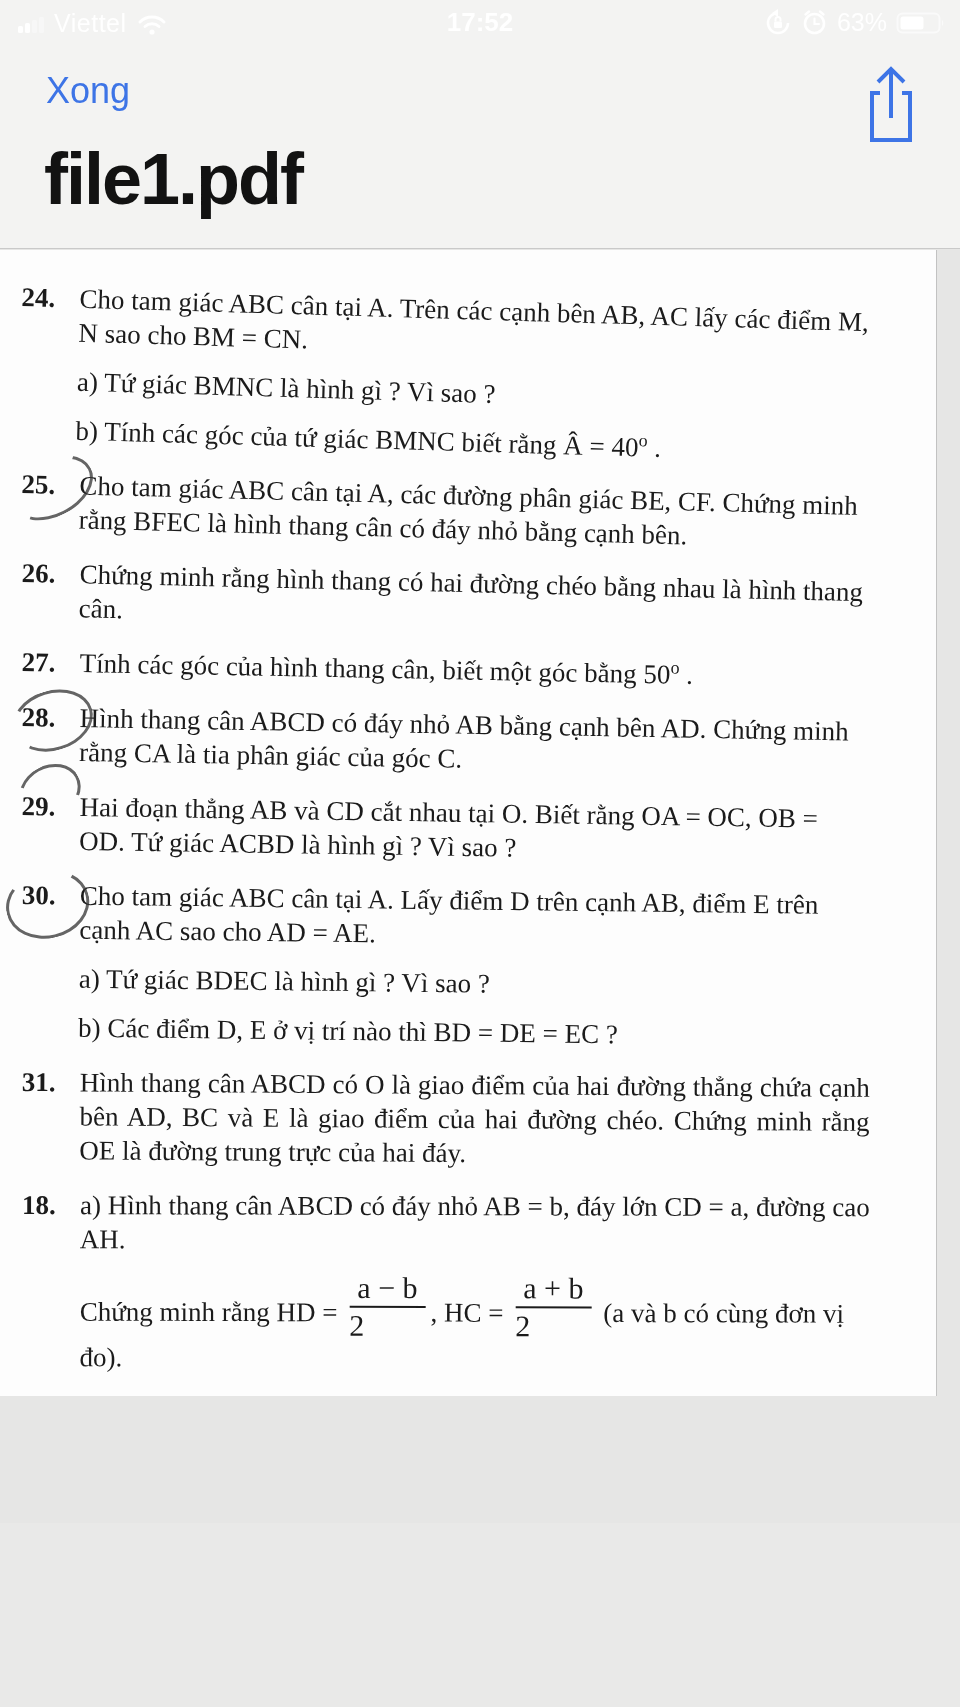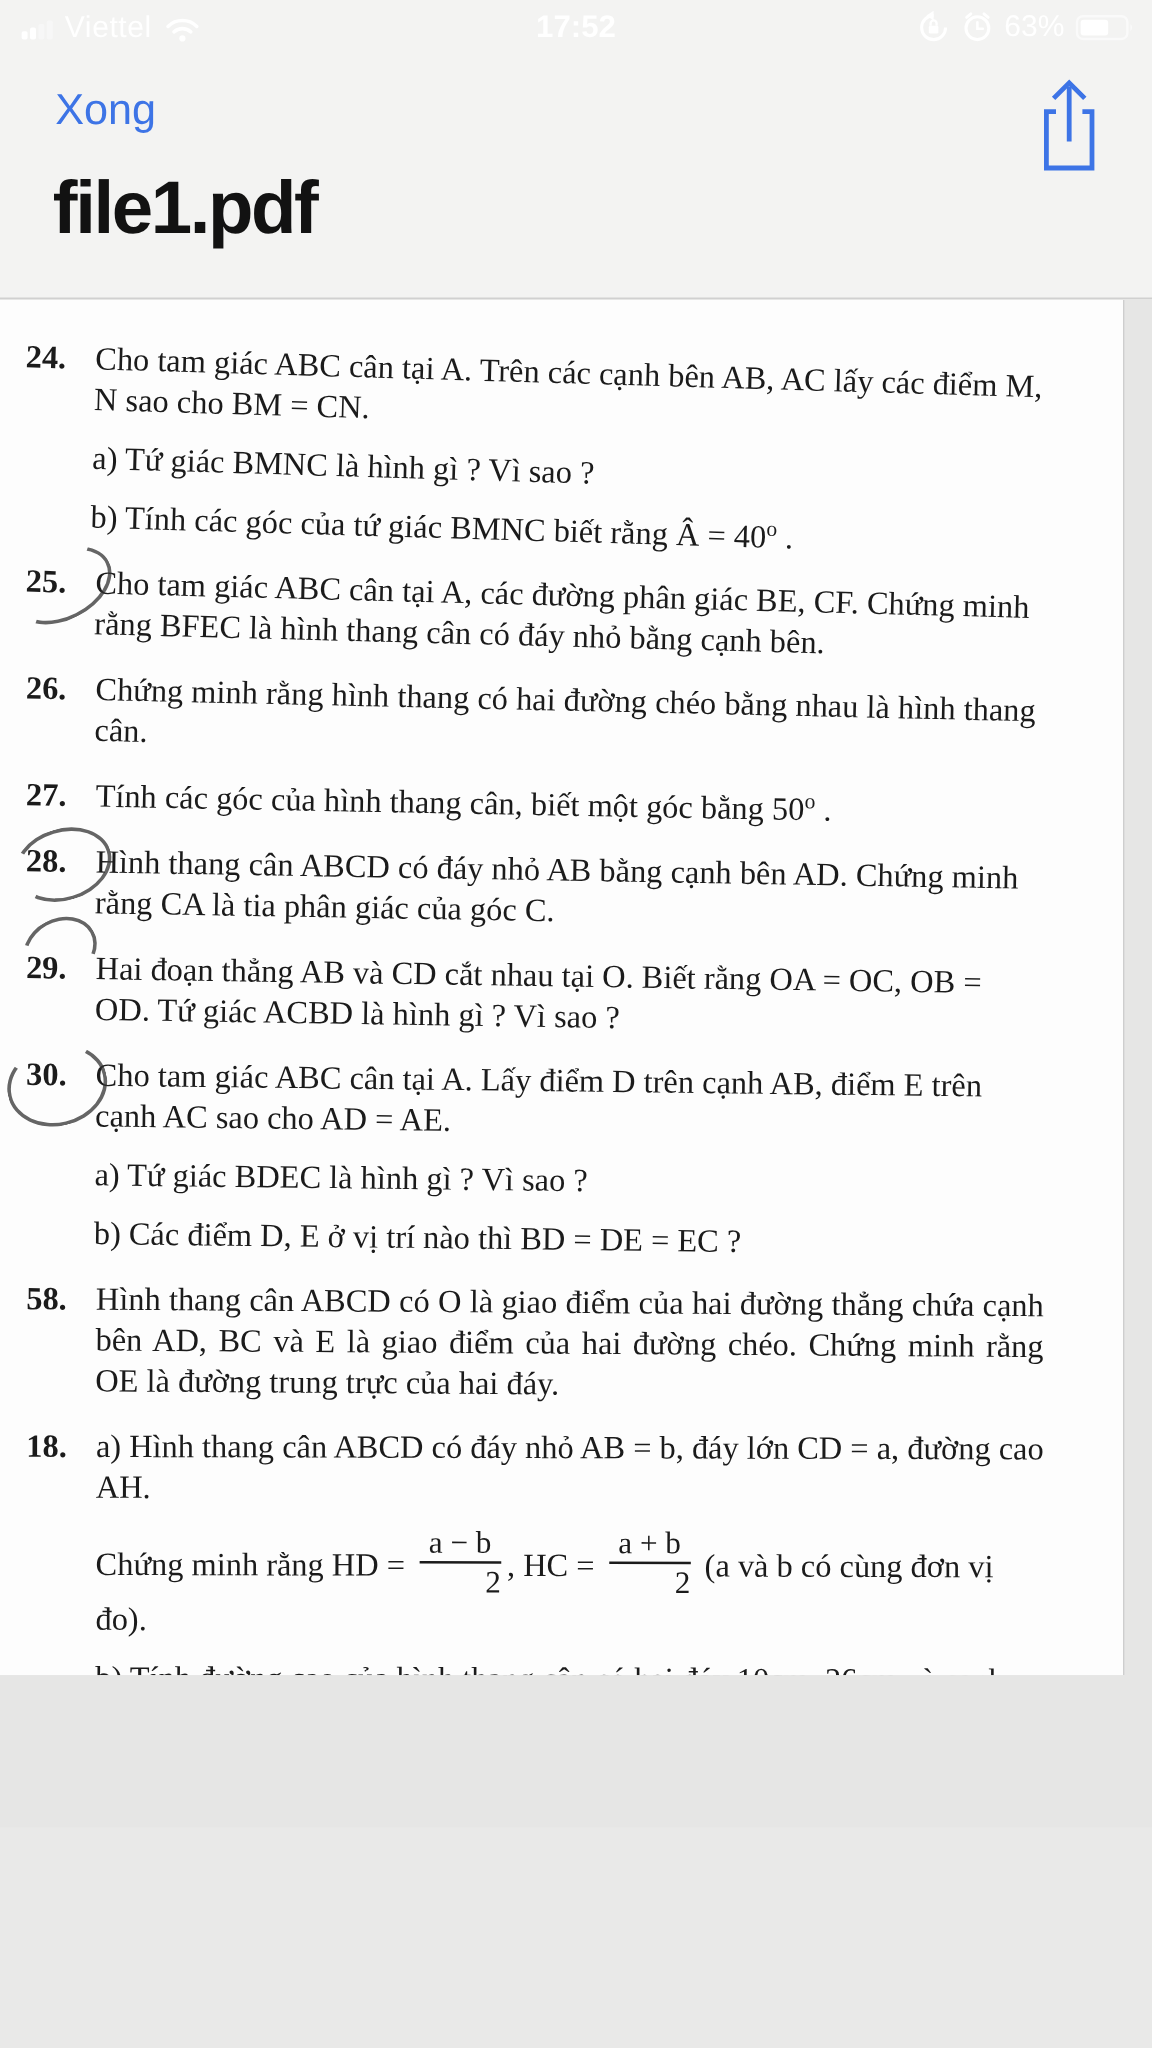--- a/index.html
+++ b/index.html
@@ -26,21 +26,21 @@
   .nav-row{position:absolute;top:60px;left:0;width:100%;height:90px;}
   .done{
     position:absolute;left:46px;top:10px;background:none;border:none;padding:0;
     font-family:"Liberation Sans",sans-serif;font-size:36px;color:#3d74e6;cursor:pointer;
   }
   .share{
     position:absolute;right:30px;top:0;width:78px;height:90px;background:none;border:none;padding:0;cursor:pointer;
   }
   .title{
     position:absolute;left:44px;top:138px;margin:0;
-    font-size:62px;font-weight:bold;letter-spacing:-2px;color:#121212;text-align:center;
+    font-size:72px;font-weight:bold;letter-spacing:-2px;color:#121212;text-align:center;
   }
   
   .page{
     position:absolute;top:250px;left:0;width:937px;height:1146px;
     background:#fdfdfd;border-right:1px solid #c2c2c2;box-sizing:border-box;
     padding:30px 66px 0 22px;overflow:hidden;
     font-family:"Liberation Serif",serif;color:#1b1b1b;
   }
   .problem{display:flex;margin-bottom:21px;transform-origin:left top;}
   .problem[data-num="24."]{transform:rotate(1.7deg)}
@@ -54,21 +54,21 @@
   .problem[data-num="32."]{transform:rotate(0.15deg)}
   .num{
     position:relative;flex:0 0 58px;font-weight:bold;font-size:27px;line-height:34px;
     font-family:"Liberation Serif",serif;
   }
   .body{flex:1;font-size:27px;line-height:34px;}
   .para{margin:0;}
   .para + .para{margin-top:15px;}
   .para.justify{text-align:justify;}
   sup{font-size:18px;line-height:0;}
-  .frac{display:inline-block;vertical-align:-14px;text-align:right;padding:0 5px;line-height:1.05;font-size:26px;}
+  .frac{display:inline-block;vertical-align:-14px;text-align:left;padding:0 5px;line-height:1.05;font-size:30px;}
   .frac .fn{display:block;padding:0 8px 2px;border-bottom:2px solid #1b1b1b;}
   .frac .fd{display:block;padding-top:2px;}
   
   .mark{position:absolute;border:3px solid rgba(50,50,50,.75);border-radius:50%;pointer-events:none;}
   .problem[data-num="25."] .mark{left:-14px;top:-9px;width:82px;height:52px;border-left-color:transparent;border-top-color:transparent;transform:rotate(-28deg);}
   .problem[data-num="28."] .mark{left:-10px;top:-10px;width:76px;height:54px;border-left-color:transparent;transform:rotate(-18deg);}
   .problem[data-num="29."] .mark{left:-4px;top:-24px;width:58px;height:46px;border-bottom-color:transparent;border-left-color:transparent;transform:rotate(-30deg);}
   .problem[data-num="30."] .mark{left:-16px;top:-8px;width:78px;height:62px;border-top-color:transparent;transform:rotate(-14deg);}
   
   .below-page{position:absolute;left:0;top:1396px;width:960px;height:311px;background:#e6e6e5;}
@@ -176,21 +176,21 @@
         </div>
         <div class="problem" data-num="30.">
           <span class="num">30.<span class="mark"></span></span>
           <div class="body">
             <p class="para">Cho tam giác ABC cân tại A. Lấy điểm D trên cạnh AB, điểm E trên cạnh AC sao cho AD = AE.</p>
             <p class="para">a) Tứ giác BDEC là hình gì ? Vì sao ?</p>
             <p class="para">b) Các điểm D, E ở vị trí nào thì BD = DE = EC ?</p>
           </div>
         </div>
         <div class="problem" data-num="31.">
-          <span class="num">58.</span>
+          <span class="num">31.</span>
           <div class="body">
             <p class="para justify">Hình thang cân ABCD có O là giao điểm của hai đường thẳng chứa cạnh bên AD, BC và E là giao điểm của hai đường chéo. Chứng minh rằng OE là đường trung trực của hai đáy.</p>
           </div>
         </div>
         <div class="problem" data-num="32.">
           <span class="num">18.</span>
           <div class="body">
             <p class="para">a) Hình thang cân ABCD có đáy nhỏ AB = b, đáy lớn CD = a, đường cao AH.</p>
             <p class="para">Chứng minh rằng HD = <span class="frac"><span class="fn">a − b</span><span class="fd">2</span></span>,  HC = <span class="frac"><span class="fn">a + b</span><span class="fd">2</span></span> (a và b có cùng đơn vị đo).</p>
             <p class="para">b) Tính đường cao của hình thang cân có hai đáy 10cm, 26cm và cạnh bên 17cm.</p>

